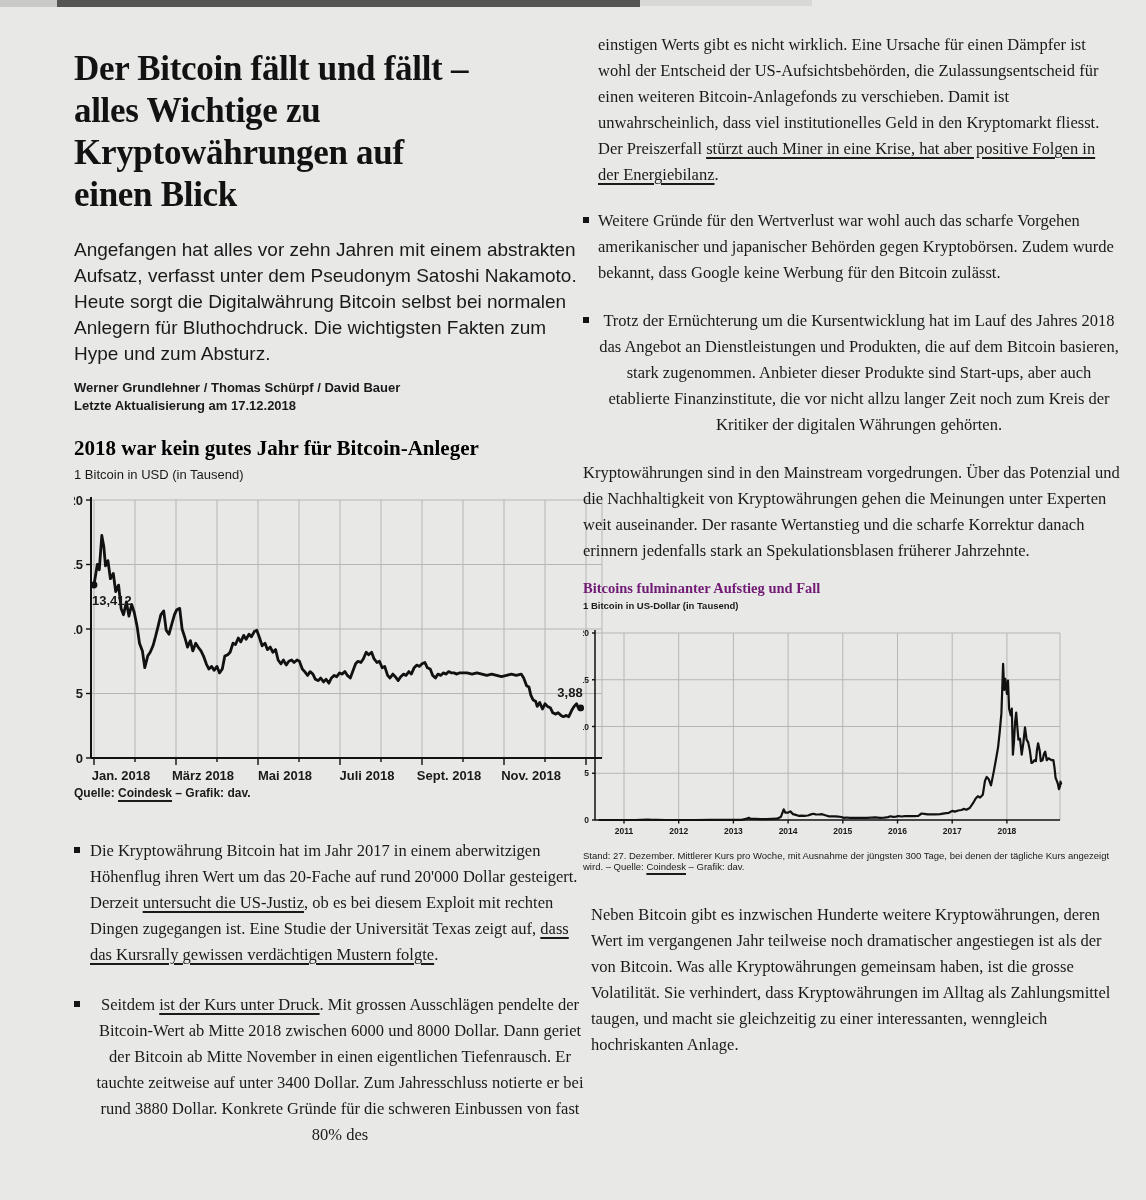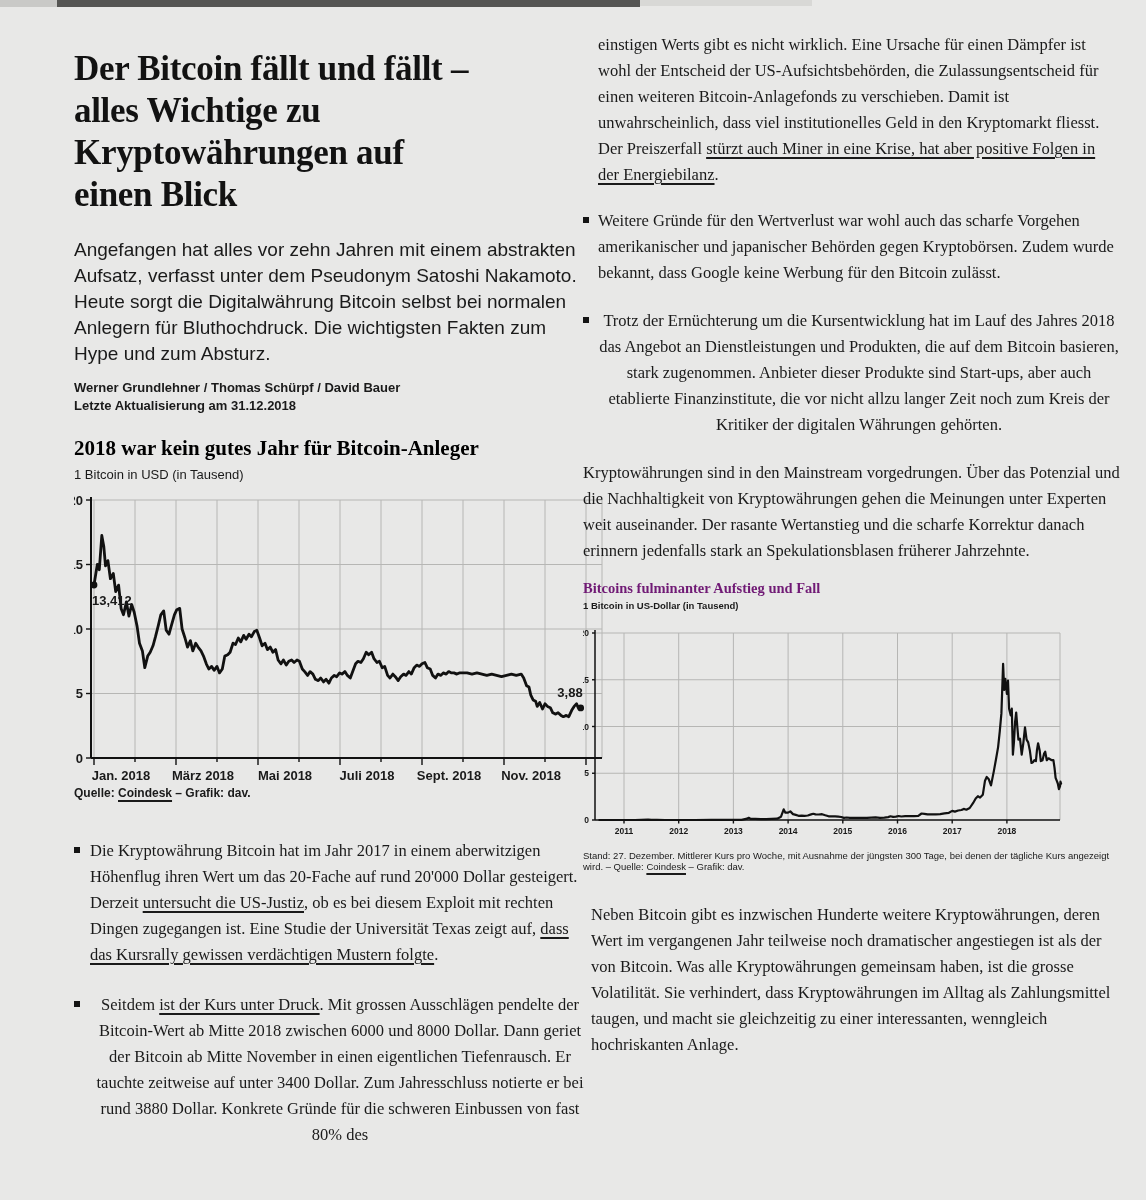--- a/index.html
+++ b/index.html
@@ -50,21 +50,21 @@
 <div class="page">
   <div class="strip-a"></div>
   <div class="strip-b"></div>
   <div class="strip-c"></div>
 
   <div class="col-left">
     <h1 class="headline">Der Bitcoin fällt und fällt –<br>alles Wichtige zu<br>Kryptowährungen auf<br>einen Blick</h1>
     <p class="lead">Angefangen hat alles vor zehn Jahren mit einem abstrakten<br>Aufsatz, verfasst unter dem Pseudonym Satoshi Nakamoto.<br>Heute sorgt die Digitalwährung Bitcoin selbst bei normalen<br>Anlegern für Bluthochdruck. Die wichtigsten Fakten zum<br>Hype und zum Absturz.</p>
     <div class="byline">
       <div>Werner Grundlehner / Thomas Schürpf / David Bauer</div>
-      <div>Letzte Aktualisierung am 31.12.2018</div>
+      <div>Letzte Aktualisierung am 17.12.2018</div>
     </div>
 
     <section class="chart1">
       <h2 class="c-title1">2018 war kein gutes Jahr für Bitcoin-Anleger</h2>
       <div class="c-sub1">1 Bitcoin in USD (in Tausend)</div>
       <svg viewBox="0 0 530 300" width="530" height="300">
           <line x1="17" y1="207.5" x2="528" y2="207.5" stroke="#b6b6b4" stroke-width="1"></line>
           <line x1="17" y1="143" x2="528" y2="143" stroke="#b6b6b4" stroke-width="1"></line>
           <line x1="17" y1="78.5" x2="528" y2="78.5" stroke="#b6b6b4" stroke-width="1"></line>
           <line x1="17" y1="14" x2="528" y2="14" stroke="#b6b6b4" stroke-width="1"></line>

